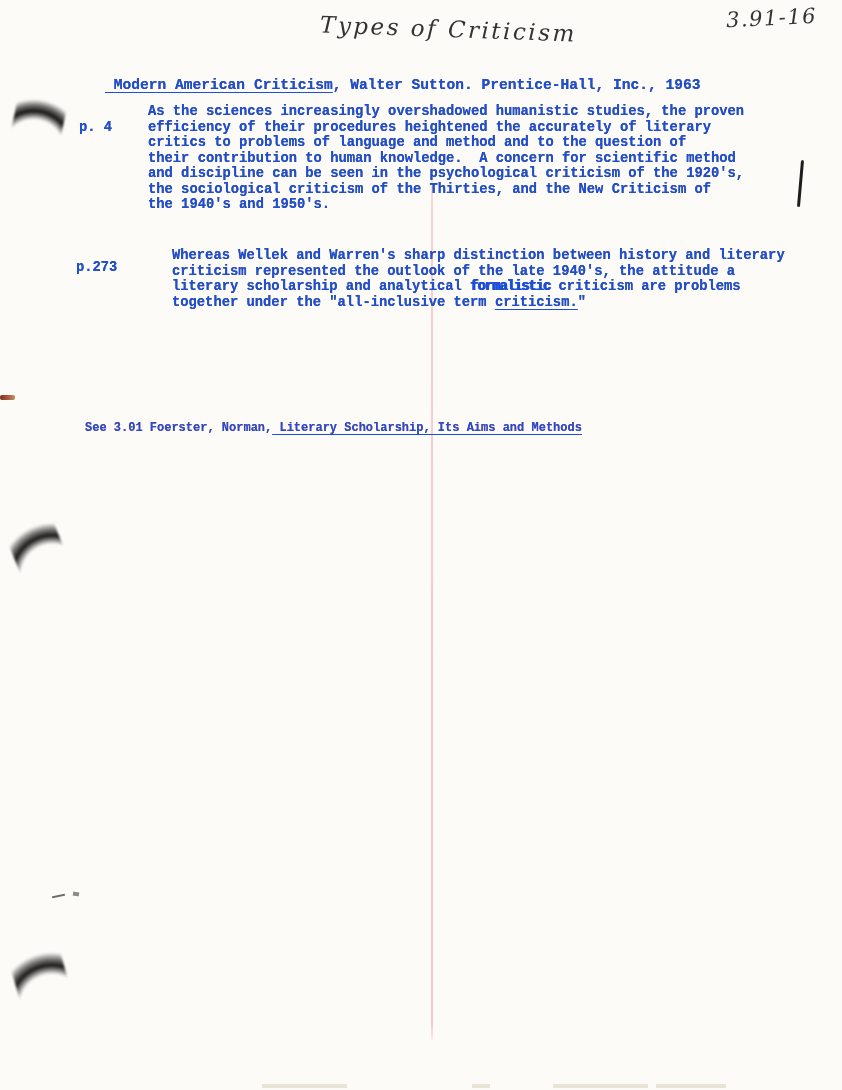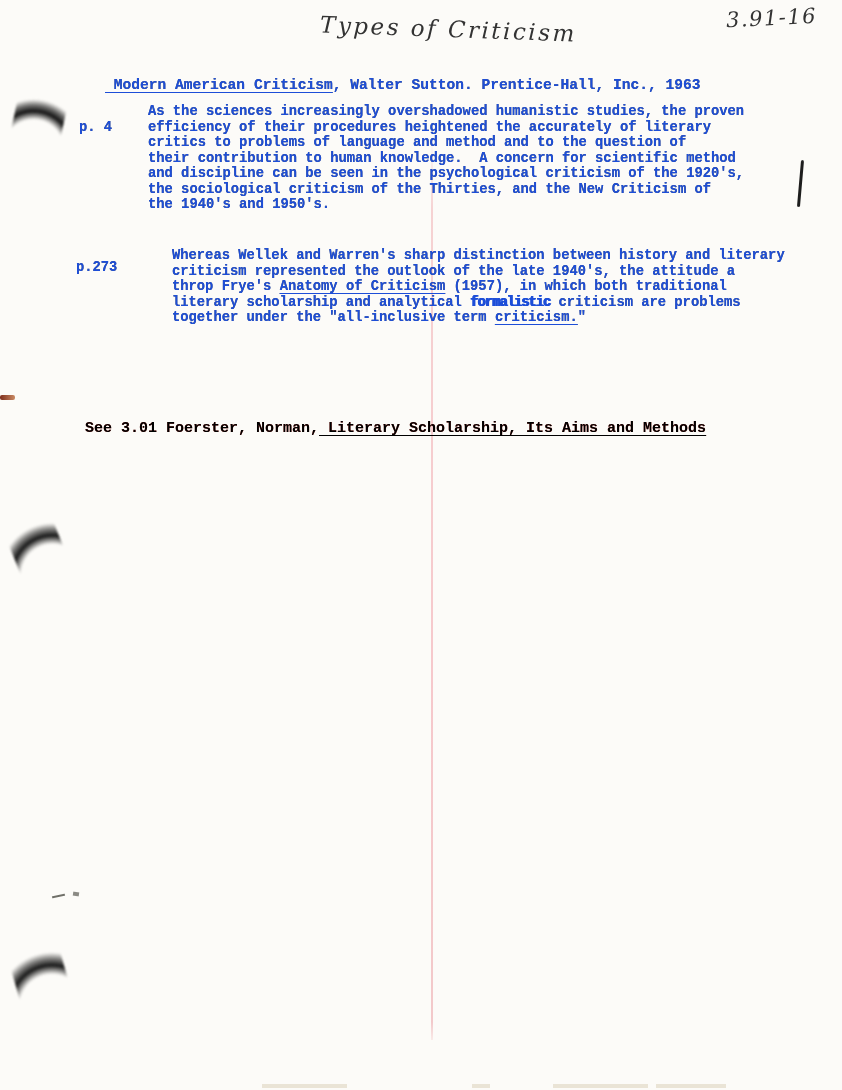--- a/index.html
+++ b/index.html
@@ -20,22 +20,22 @@
     text-shadow:0 0 .4px rgba(20,20,20,.7);
   }
   .tl{white-space:pre;}
   .tl .u{text-decoration:underline;text-decoration-thickness:1.4px;text-underline-offset:3px;}
   .tl .o{letter-spacing:-1px;text-shadow:1px 0 0 currentColor,0 0 .4px currentColor;}
   .citation{left:105px;top:78px;font-size:14.6px;}
   .note-ref{position:absolute;}
   .note-body{position:absolute;left:148px;}
   .crossref{
     left:85px;top:421px;
-    color:#000000;
-    font-size:15px;
+    color:#1d4ed8;
+    font-size:12px;
     text-shadow:0 0 .4px rgba(200,30,20,.8);
   }
   
   .hand{
     position:absolute;
     font-family:"DejaVu Serif",serif;
     font-style:italic;
     color:#333;
   }
   .hand-title{
@@ -123,20 +123,19 @@
       <div class="tl"><span>their contribution to human knowledge.  A concern for scientific method</span></div>
       <div class="tl"><span>and discipline can be seen in the psychological criticism of the 1920's,</span></div>
       <div class="tl"><span>the sociological criticism of the Thirties, and the New Criticism of</span></div>
       <div class="tl"><span>the 1940's and 1950's.</span></div>
     </div>
 
   <div class="type note-ref" style="left:76px;top:248px;margin-top:12px;">p.273</div>
   <div class="type note-body" style="top:248px;margin-left:24px;">
       <div class="tl"><span>Whereas Wellek and Warren's sharp distinction between history and literary</span></div>
       <div class="tl"><span>criticism represented the outlook of the late 1940's, the attitude a</span></div>
-      <div class="tl"><span>throp Frye's </span><span class="u">Anatomy of Criticism</span><span> (1957), in which both traditional</span></div>
       <div class="tl"><span>literary scholarship and analytical </span><span class="o">formalistic</span><span> criticism are problems</span></div>
       <div class="tl"><span>together under the "all-inclusive term </span><span class="u">criticism.</span><span>"</span></div>
     </div>
 
   <div class="type crossref tl"><span>See 3.01 Foerster, Norman,</span><span class="u"> Literary Scholarship, Its Aims and Methods</span></div>
 
 </div>
 
 </body></html>

